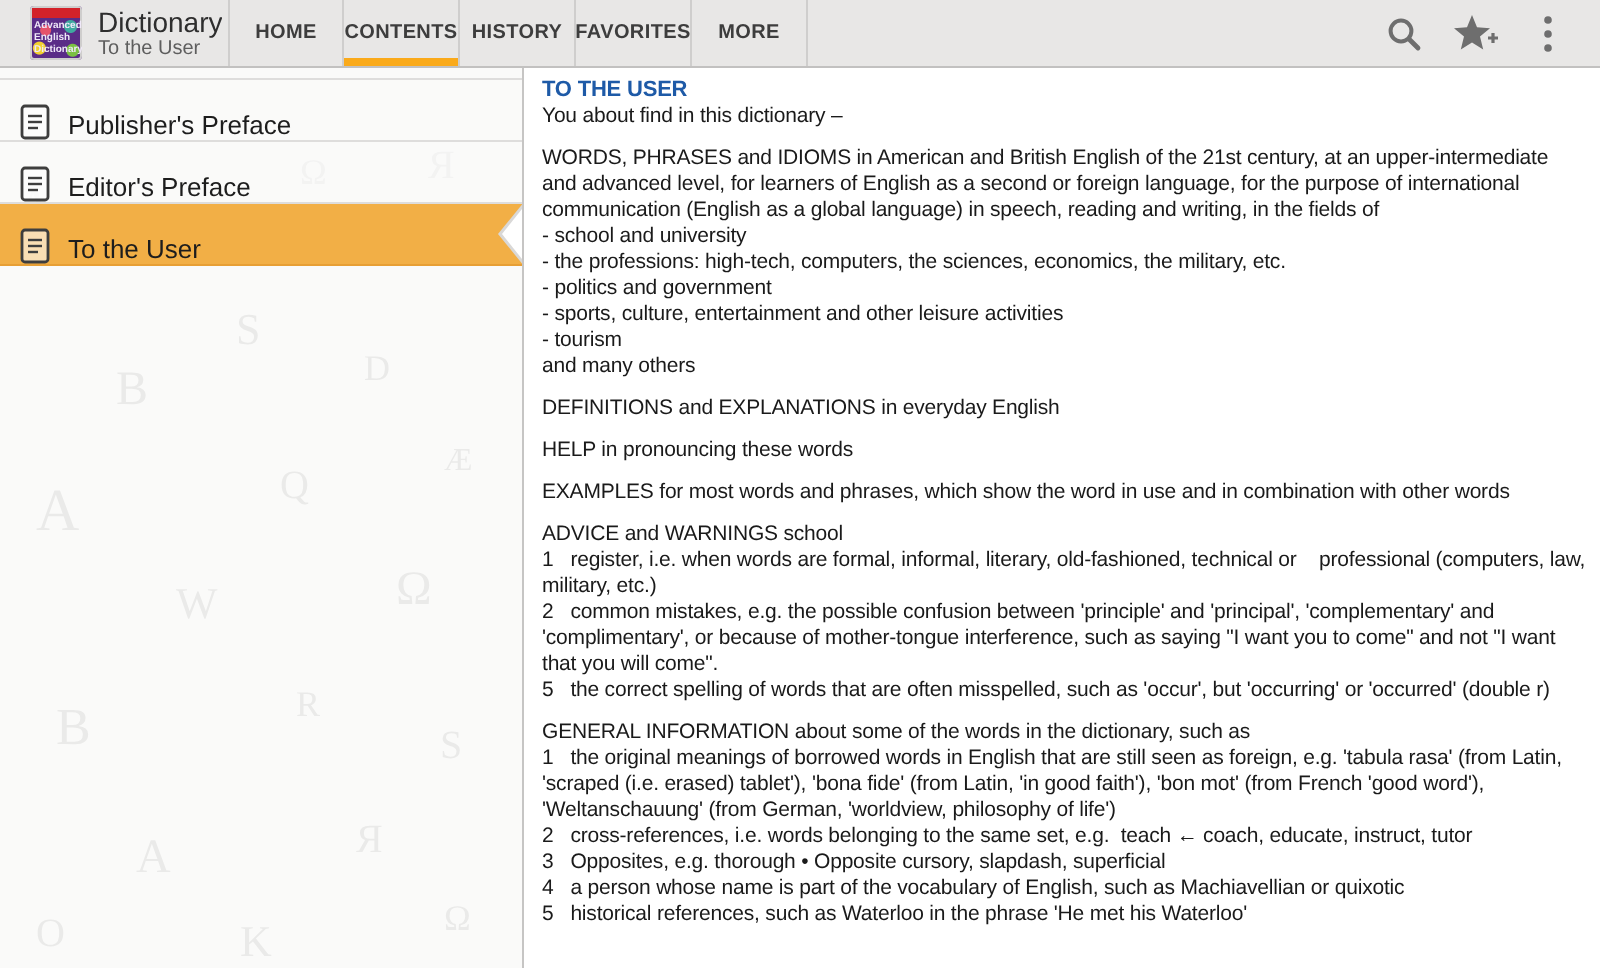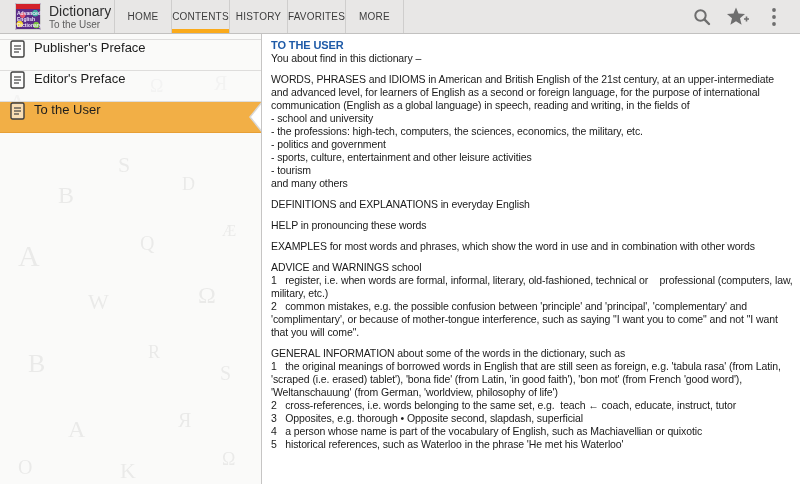--- a/index.html
+++ b/index.html
@@ -17,35 +17,35 @@
       radial-gradient(circle at 30% 45%, #E5536B 0 2.5px, transparent 3px),
       #5A2C87;
     box-shadow:0 0 0 1px #cfcecd inset}
   .app-icon .banner{position:absolute;top:1px;left:1px;right:1px;height:5px;background:#D3222A}
   .icon-lines{position:absolute;top:7px;left:2px;right:1px;font-size:5px;line-height:6px;color:#EFE8F8;font-weight:bold}
   .titles{margin-left:8px;display:flex;flex-direction:column;justify-content:center;overflow:hidden}
   .app-title{font-size:14px;color:#2E2E2E;line-height:15px;white-space:nowrap}
   .app-subtitle{font-size:10px;color:#5E5E5E;line-height:11px;white-space:nowrap}
 
   .tabs{display:flex;align-items:stretch;margin-left:0}
-  .tab{width:58px;display:flex;align-items:center;justify-content:center;font-size:10px;font-weight:normal;color:#3D3D3D;letter-spacing:.2px;position:relative;cursor:pointer;border-right:1px solid #CFCECD;box-sizing:border-box}
+  .tab{width:58px;display:flex;align-items:center;justify-content:center;font-size:10px;font-weight:bold;color:#3D3D3D;letter-spacing:.2px;position:relative;cursor:pointer;border-right:1px solid #CFCECD;box-sizing:border-box}
   .tab:first-child{border-left:1px solid #CFCECD}
   .tab.active::after{content:"";position:absolute;left:0;right:0;bottom:0;height:4px;background:var(--accent,#FAAA1B)}
 
   .actions{margin-left:auto;display:flex;align-items:center;padding-right:8px}
   .abtn{width:36px;height:33px;display:flex;align-items:center;justify-content:center;cursor:pointer}
   .abtn svg{display:block}
 
   
   .appbody{display:flex;height:450px}
   .sidebar{width:262px;flex:none;position:relative;background:#FAFAF9;border-right:1px solid #C6C5C4;overflow:hidden;box-sizing:border-box}
   .wm-layer{position:absolute;inset:0;pointer-events:none}
   .wm{position:absolute;font-family:"Liberation Serif",serif;color:rgba(50,50,50,.08);user-select:none}
   .slist{position:relative;margin-top:5px;border-top:1px solid #DEDDDC}
-  .srow{height:30px;display:flex;align-items:flex-start;padding-left:10px;border-bottom:1px solid #DEDDDC;background:rgba(250,250,249,.55);position:relative;cursor:pointer}
+  .srow{height:30px;display:flex;align-items:flex-end;padding-left:10px;border-bottom:1px solid #DEDDDC;background:rgba(250,250,249,.55);position:relative;cursor:pointer}
   .srow .label{font-size:13px;color:#1D1D1D;margin-left:9px}
   .srow.selected{background:var(--selected,#F2AF46);border-bottom-color:#E79F35}
   .handle-edge{position:absolute;right:-1px;top:50%;margin-top:-16px;width:0;height:0;border:16px solid transparent;border-right:13px solid #D9D8D7;border-left:0}
   .handle{position:absolute;right:-2px;top:50%;margin-top:-15px;width:0;height:0;border:15px solid transparent;border-right:12px solid #FFFFFF;border-left:0}
 
   .content{flex:1;padding:5px 6px 0 9px;overflow:hidden;background:#FFF;box-sizing:border-box}
   .line{font-size:10.5px;line-height:13px;color:#1A1A1A;white-space:pre-wrap;letter-spacing:-.1px}
   .line .b{font-weight:normal}
   .line.heading{color:var(--blue,#1E5AA7);font-weight:bold;font-size:11px}
   .gap{height:8px}
@@ -171,23 +171,24 @@
         <div class="gap"></div>
         <div class="line"><span class="b">DEFINITIONS</span><span> and </span><span class="b">EXPLANATIONS</span><span> in everyday English</span></div>
         <div class="gap"></div>
         <div class="line"><span class="b">HELP</span><span> in pronouncing these words</span></div>
         <div class="gap"></div>
         <div class="line"><span class="b">EXAMPLES</span><span> for most words and phrases, which show the word in use and in combination with other words</span></div>
         <div class="gap"></div>
         <div class="line"><span class="b">ADVICE</span><span> and </span><span class="b">WARNINGS</span><span> school</span></div>
         <div class="line"><span>1   </span><span class="b">register,</span><span> i.e. when words are formal, informal, literary, old-fashioned, technical or    professional (computers, law, military, etc.)</span></div>
         <div class="line"><span>2   </span><span class="b">common mistakes,</span><span> e.g. the possible confusion between 'principle' and 'principal', 'complementary' and 'complimentary', or because of mother-tongue interference, such as saying "I want you to come" and not "I want that you will come".</span></div>
+        <div class="line"><span>5   the correct </span><span class="b">spelling</span><span> of words that are often misspelled, such as 'occur', but 'occurring' or 'occurred' (double r)</span></div>
         <div class="gap"></div>
         <div class="line"><span class="b">GENERAL INFORMATION</span><span> about some of the words in the dictionary, such as</span></div>
         <div class="line"><span>1   the original meanings of borrowed words in English that are still seen as foreign, e.g. 'tabula rasa' (from Latin, 'scraped (i.e. erased) tablet'), 'bona fide' (from Latin, 'in good faith'), 'bon mot' (from French 'good word'), 'Weltanschauung' (from German, 'worldview, philosophy of life')</span></div>
         <div class="line"><span>2   cross-references, i.e. words belonging to the same set, e.g.  </span><span class="b">teach</span><span> ← </span><span class="b">coach, educate, instruct, tutor</span></div>
-        <div class="line"><span>3   Opposites, e.g. </span><span class="b">thorough</span><span> • Opposite </span><span class="b">second, slapdash, superficial</span></div>
+        <div class="line"><span>3   Opposites, e.g. </span><span class="b">thorough</span><span> • Opposite </span><span class="b">cursory, slapdash, superficial</span></div>
         <div class="line"><span>4   a person whose name is part of the vocabulary of English, such as </span><span class="b">Machiavellian</span><span> or </span><span class="b">quixotic</span></div>
         <div class="line"><span>5   historical references, such as </span><span class="b">Waterloo</span><span> in the phrase 'He met his Waterloo'</span></div>
       </main>
   </div>
 
 </div>
 
 </body></html>

